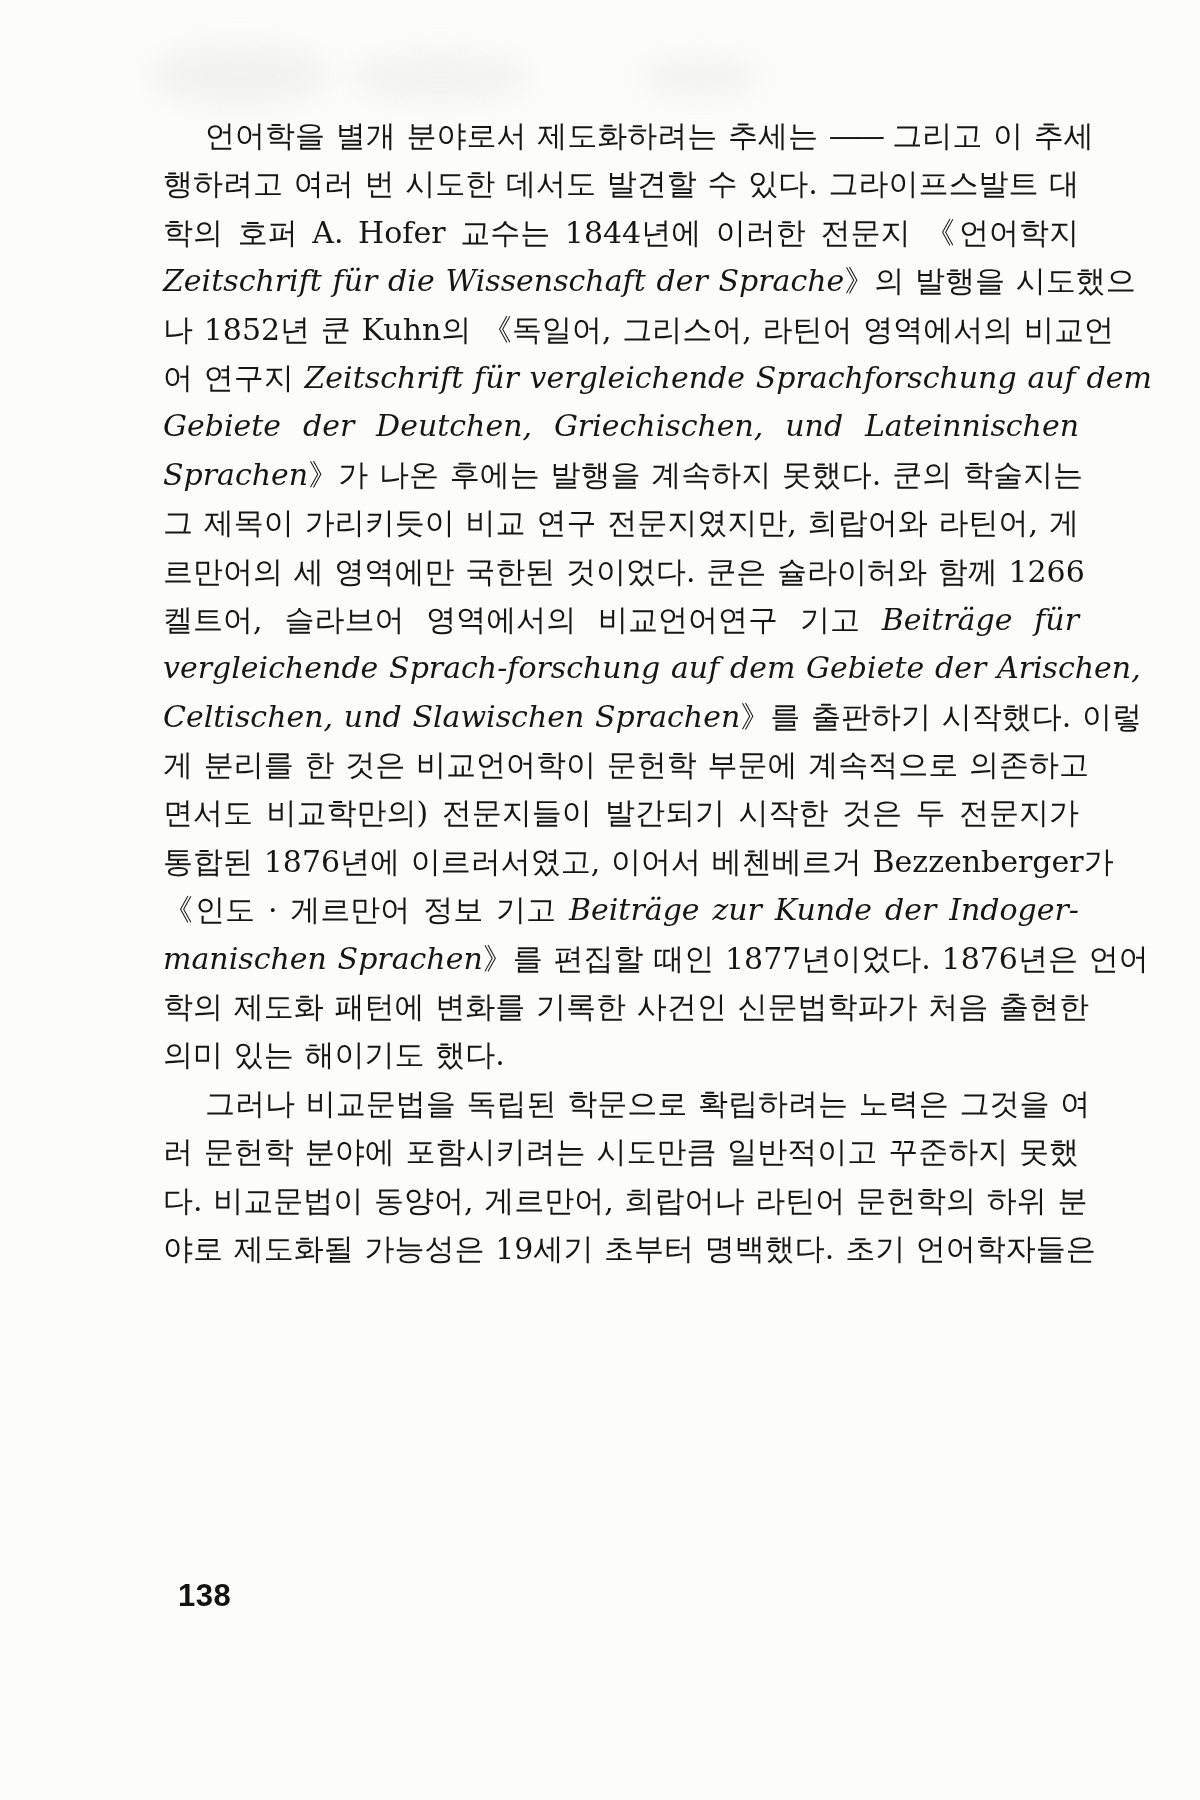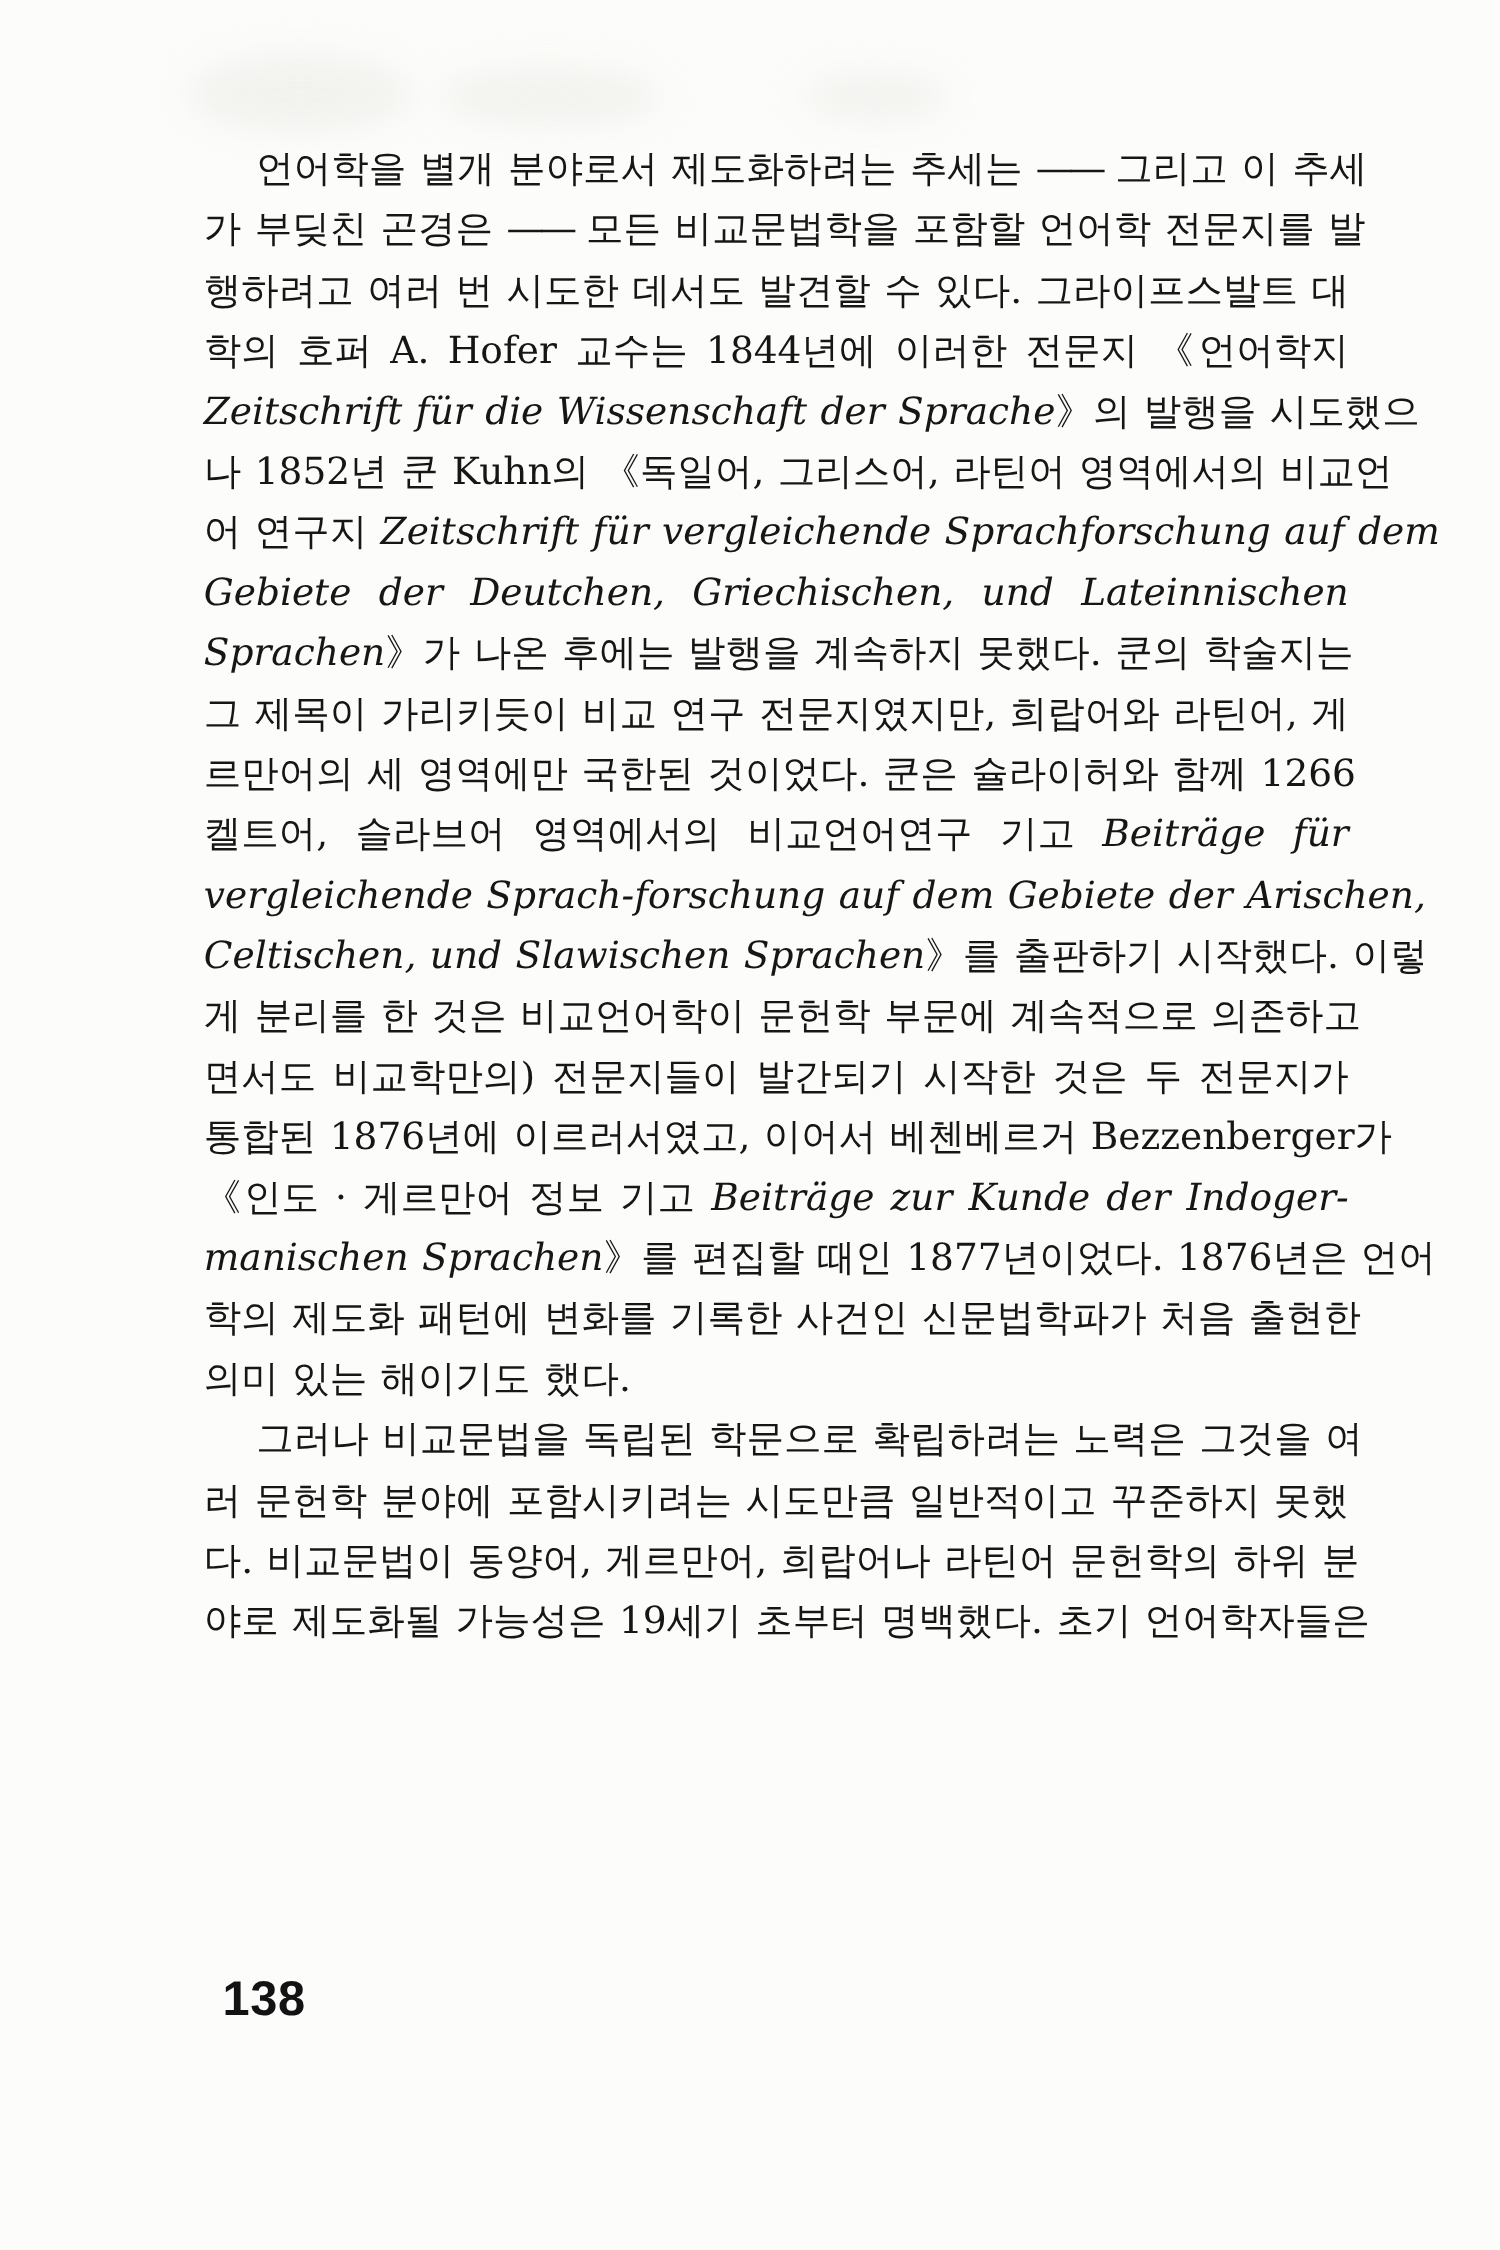--- a/index.html
+++ b/index.html
@@ -39,37 +39,36 @@
   }
   .line.indent { text-indent: 42px; }
   .line.noj { text-align-last: left; }
   .it { font-style: italic; }
   .dash { letter-spacing: -0.12em; }
   .page-num {
     position: absolute;
     left: 178px;
     top: 1578px;
     font-family: "Liberation Sans", sans-serif;
-    font-size: 39px;
+    font-size: 31px;
     font-weight: 600;
     letter-spacing: 0.5px;
     color: #121212;
   }
 </style>
 </head>
 <body>
 
 <div class="page">
   <div class="smudge s1"></div>
   <div class="smudge s2"></div>
   <div class="smudge s3"></div>
 
   <div class="text-block">
       <div class="line indent"><span>언어학을 별개 분야로서 제도화하려는 추세는 </span><span class="dash">——</span><span> 그리고 이 추세</span></div>
-      <div class="line"><span>가 부딪친 곤경은 </span><span class="dash">——</span><span> 모든 비교문법학을 포함할 언어학 전문지를 발</span></div>
       <div class="line"><span>행하려고 여러 번 시도한 데서도 발견할 수 있다. 그라이프스발트 대</span></div>
       <div class="line"><span>학의 호퍼 A. Hofer 교수는 1844년에 이러한 전문지 《언어학지</span></div>
       <div class="line"><span class="it">Zeitschrift für die Wissenschaft der Sprache</span><span>》의 발행을 시도했으</span></div>
       <div class="line"><span>나 1852년 쿤 Kuhn의 《독일어, 그리스어, 라틴어 영역에서의 비교언</span></div>
       <div class="line"><span>어 연구지 </span><span class="it">Zeitschrift für vergleichende Sprachforschung auf dem</span></div>
       <div class="line"><span class="it">Gebiete der Deutchen, Griechischen, und Lateinnischen</span></div>
       <div class="line"><span class="it">Sprachen</span><span>》가 나온 후에는 발행을 계속하지 못했다. 쿤의 학술지는</span></div>
       <div class="line"><span>그 제목이 가리키듯이 비교 연구 전문지였지만, 희랍어와 라틴어, 게</span></div>
       <div class="line"><span>르만어의 세 영역에만 국한된 것이었다. 쿤은 슐라이허와 함께 1266</span></div>
       <div class="line"><span>켈트어, 슬라브어 영역에서의 비교언어연구 기고 </span><span class="it">Beiträge für</span></div>

